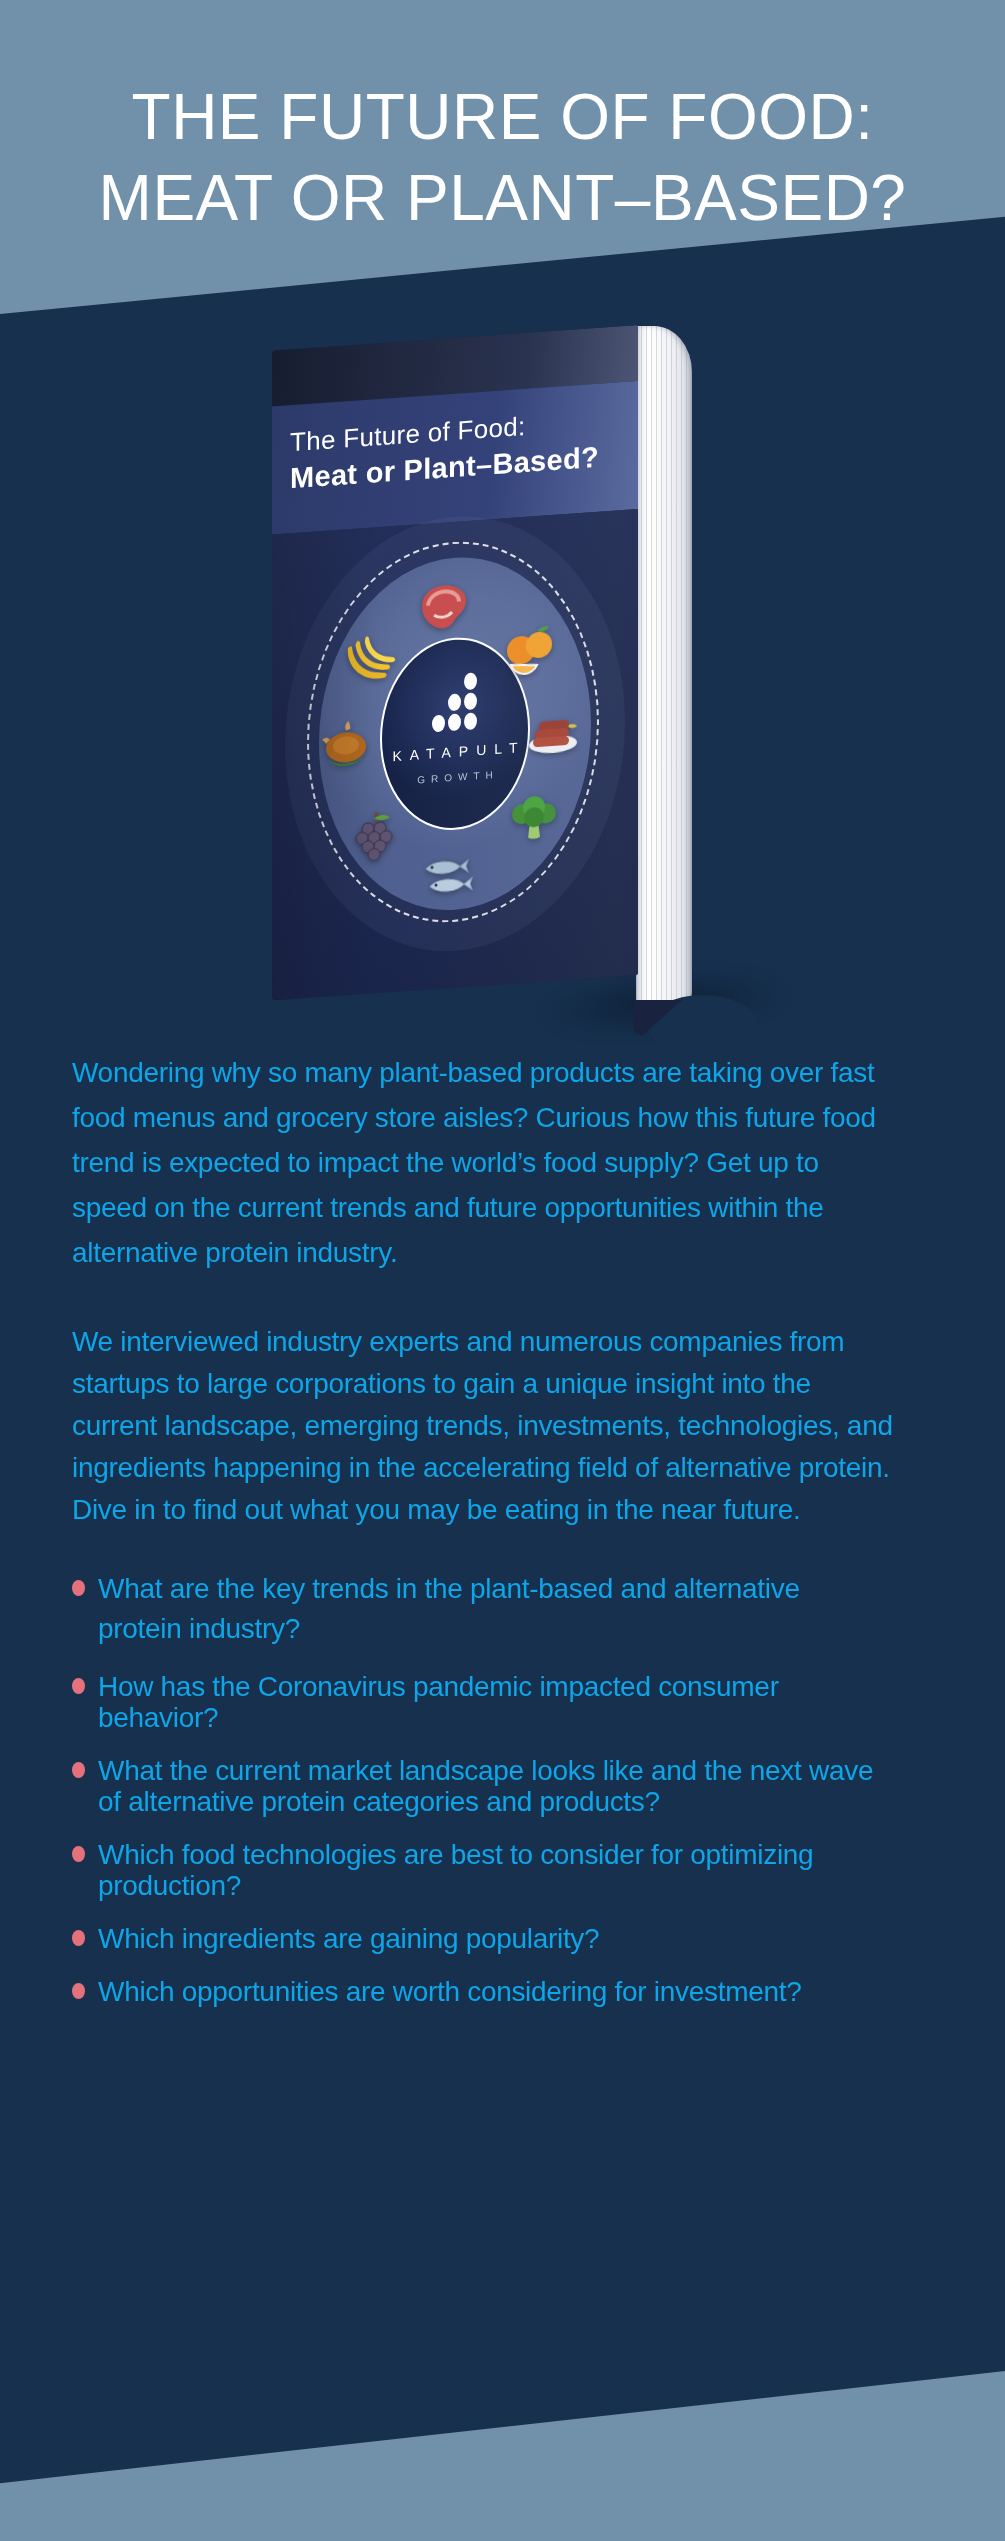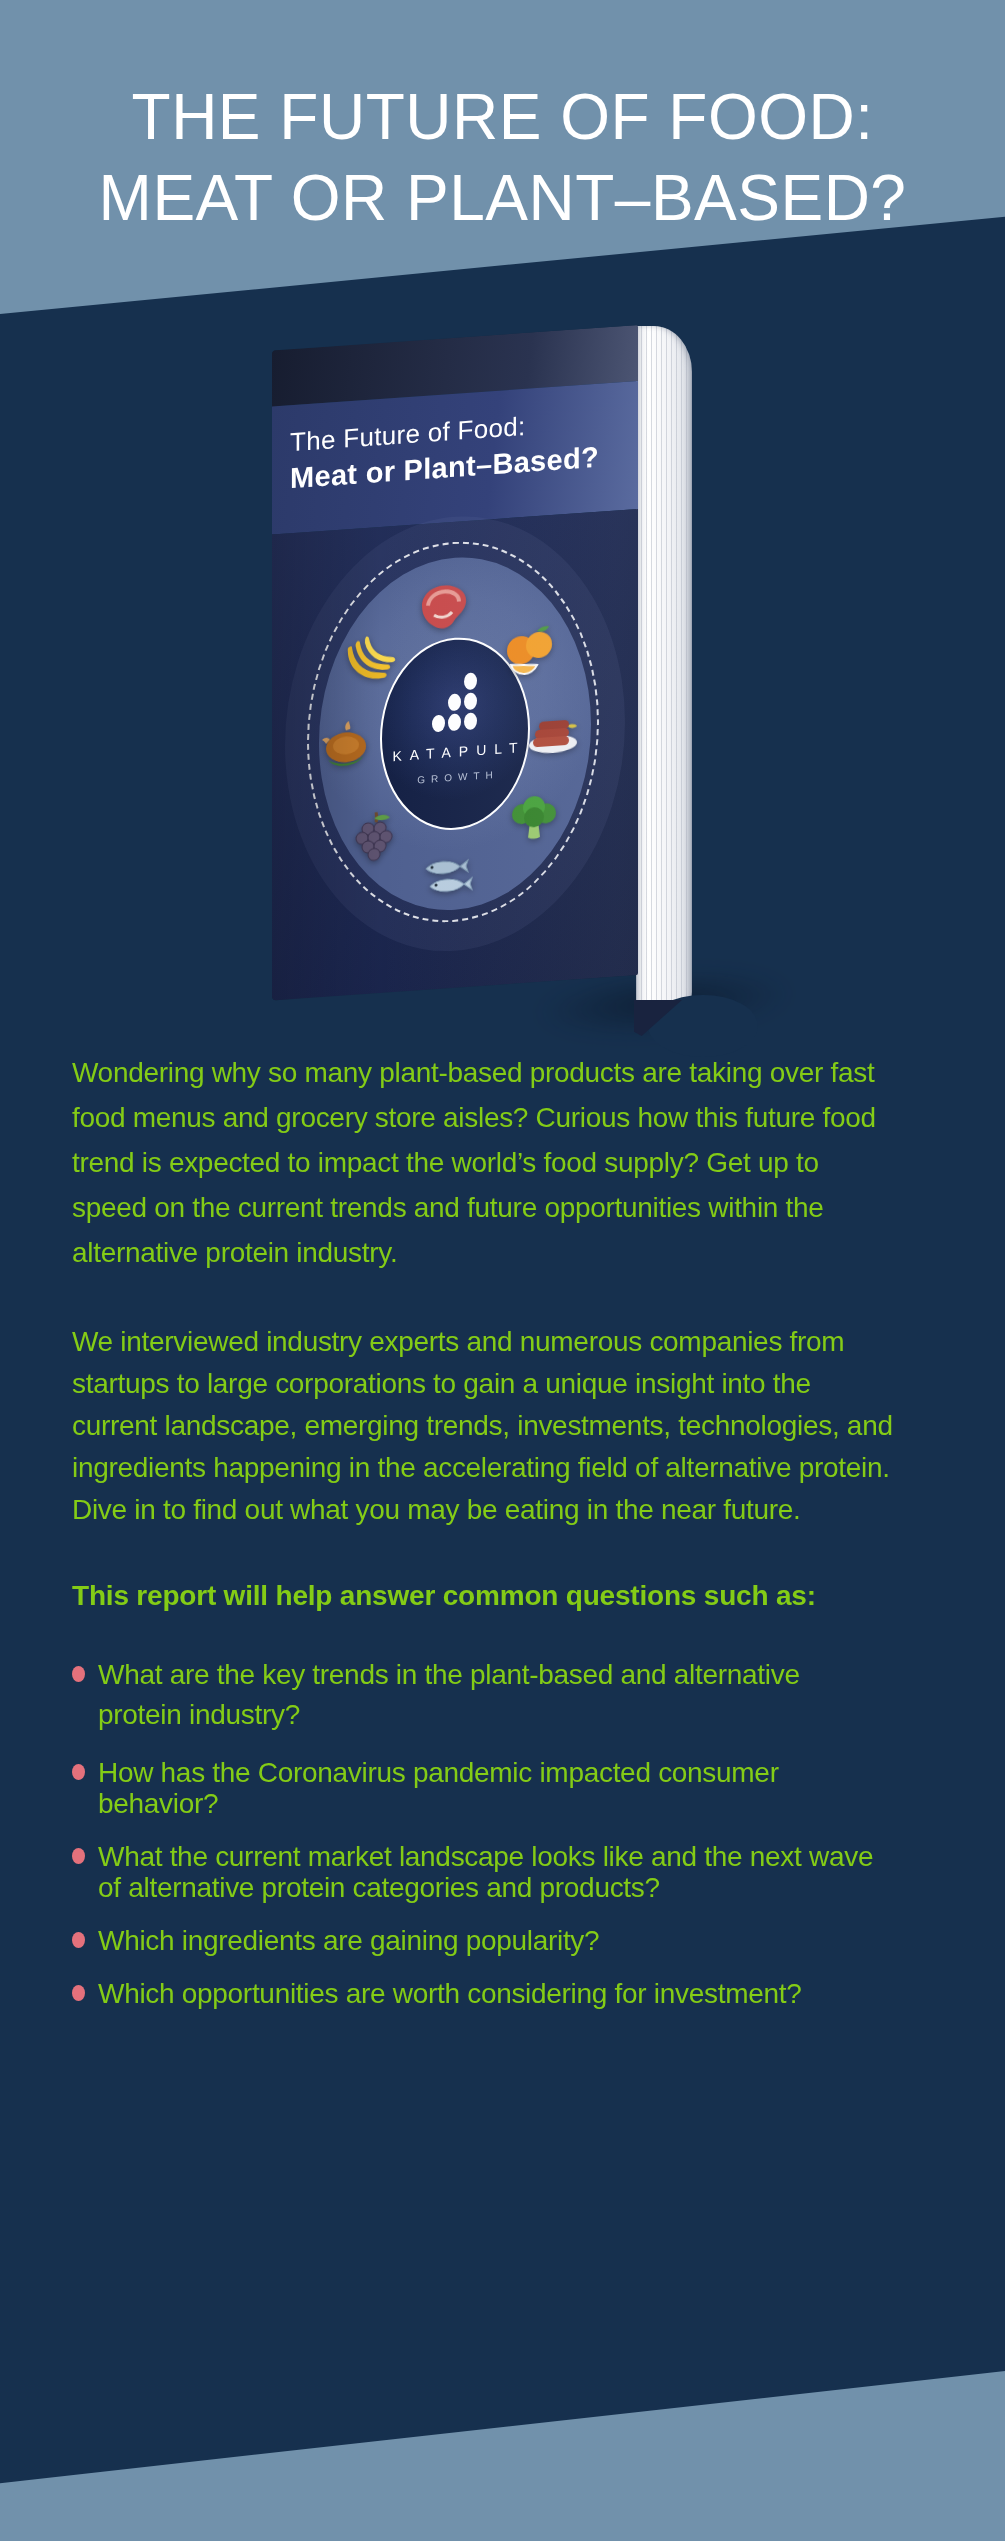--- a/index.html
+++ b/index.html
@@ -99,21 +99,21 @@
   .food-steak{left:142px;top:54px;}
   .food-bananas{left:70px;top:101px;}
   .food-oranges{left:227px;top:103px;}
   .food-turkey{left:44px;top:187px;}
   .food-sausages{left:251px;top:188px;}
   .food-grapes{left:74px;top:277px;}
   .food-broccoli{left:232px;top:271px;}
   .food-fish{left:146px;top:323px;}
 
   
-  .content{left:72px;top:1050px;width:861px;color:#84cc16;}
+  .content{left:72px;top:1050px;width:861px;color:#0ea5e9;}
   .para{font-size:28px;letter-spacing:-.3px;white-space:pre-line;margin:0;}
   .p1{line-height:45px;}
   .p2{line-height:42px;margin-top:46px;}
   .questions-heading{
     font-size:28px;font-weight:700;letter-spacing:-.2px;line-height:42px;margin-top:44px;
   }
   ul.questions{list-style:none;margin:38px 0 0 0;padding:0 0 0 26px;}
   ul.questions li{
     position:relative;font-size:28px;letter-spacing:-.3px;line-height:31px;
     white-space:pre-line;margin:0 0 22px 0;
@@ -254,28 +254,29 @@
 food menus and grocery store aisles? Curious how this future food
 trend is expected to impact the world’s food supply? Get up to
 speed on the current trends and future opportunities within the
 alternative protein industry.</p>
   <p class="para p2">We interviewed industry experts and numerous companies from
 startups to large corporations to gain a unique insight into the
 current landscape, emerging trends, investments, technologies, and
 ingredients happening in the accelerating field of alternative protein.
 Dive in to find out what you may be eating in the near future.</p>
 
-  <div class="questions-heading">This report will help answer common questions such as:</div>
 
   <ul class="questions">
     <li class="loose">What are the key trends in the plant-based and alternative
 protein industry?</li>
     <li>How has the Coronavirus pandemic impacted consumer
 behavior?</li>
     <li>What the current market landscape looks like and the next wave
 of alternative protein categories and products?</li>
+    <li>Which food technologies are best to consider for optimizing
+production?</li>
     <li>Which ingredients are gaining popularity?</li>
     <li>Which opportunities are worth considering for investment?</li>
   </ul>
 
 </div>
 
 <div class="abs footer-slate"></div>
 
 </body></html>

